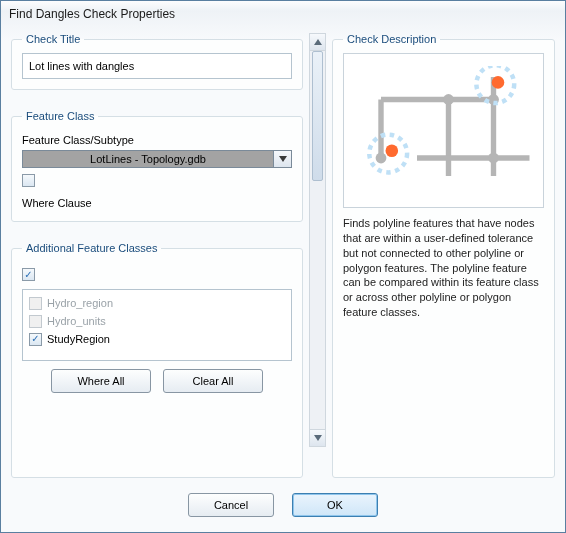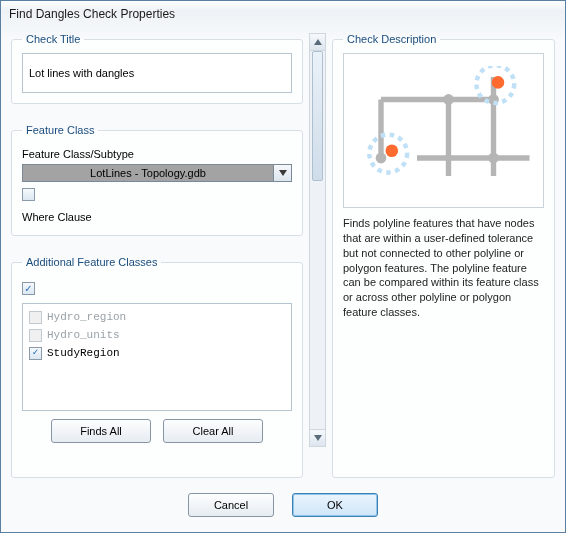--- a/index.html
+++ b/index.html
@@ -53,21 +53,21 @@
     background: #fdfefe;
   }
   fieldset.group > legend {
     padding: 0 4px;
     color: #1a4c7c;
     font-size: 11px;
   }
   .sublabel { color: #000; margin: 4px 0 2px 0; }
   .text-input {
     width: 100%;
-    height: 40px;
+    height: 26px;
     border: 1px solid #b5c4cf;
     background: #fff;
     padding: 2px 6px;
     font: inherit;
   }
   .dropdown {
     display: flex;
     height: 18px;
     border: 1px solid #7a8a99;
     background: #a3a3a3;
@@ -108,26 +108,25 @@
     min-width: 40px;
     border: 1px solid #8896a3;
     border-radius: 3px;
     background: linear-gradient(#fdfefe,#e6ecf2);
     font: inherit;
     cursor: pointer;
   }
   
   .feat-listbox {
     margin-top: 8px;
-    height: 108px;
+    height: 72px;
     border: 1px solid #b5c4cf;
     background:#fff;
     padding: 4px 6px;
     overflow: hidden;
-    font-family: Liberation Mono, monospace;
   }
   .feat-item { display:flex; align-items:center; gap:5px; height:18px; }
   .feat-item.disabled { color:#9aa2a8; }
   .btn-row { display:flex; gap:12px; justify-content:center; margin-top:8px; }
   .btn-wide {
     height: 24px;
     width: 100px;
     border: 1px solid #8896a3;
     border-radius: 3px;
     background: linear-gradient(#fdfefe,#e6ecf2);
@@ -261,21 +260,21 @@
           </div>
           <div class="feat-item">
             <span class="chk">
                 <span class="mark">✓</span>
               </span>
             <span>StudyRegion</span>
           </div>
         </div>
 
         <div class="btn-row">
-          <button class="btn-wide">Finds All</button>
+          <button class="btn-wide">Where All</button>
           <button class="btn-wide">Clear All</button>
         </div>
       </fieldset>
     </div>
 
     <div class="vscroll">
       <div class="arrow">
         <svg width="8" height="6" viewBox="0 0 8 6">
             <path d="M4 0 L8 6 L0 6 Z" fill="#5a6b7a"></path>
           </svg>

